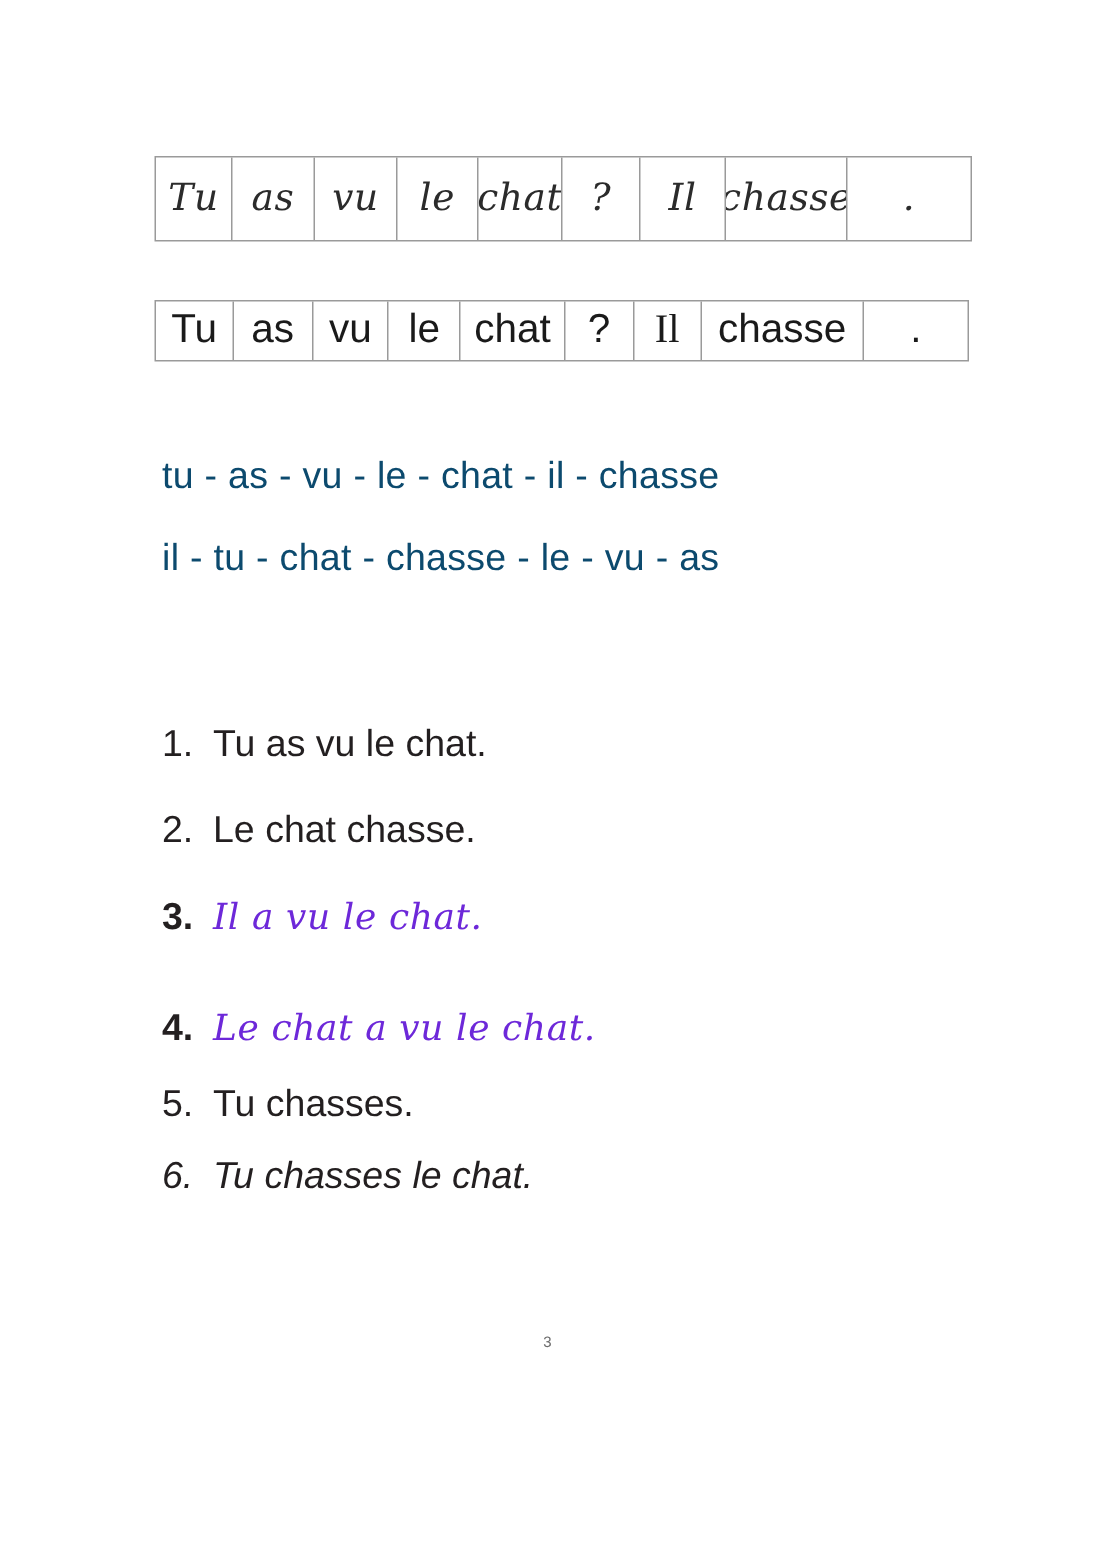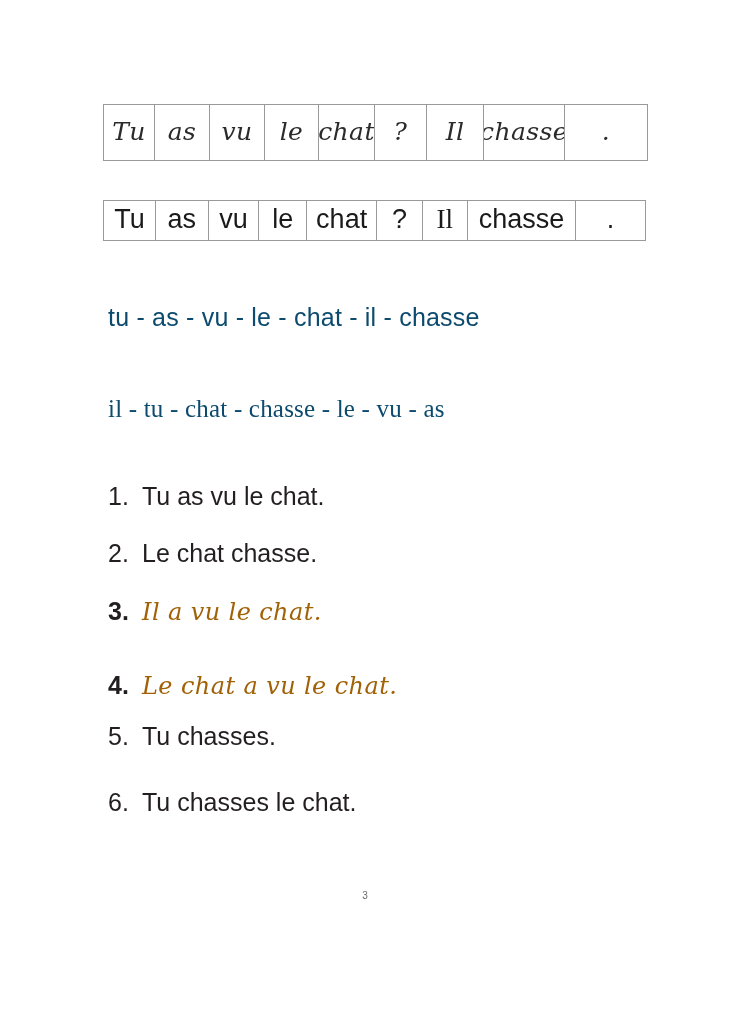--- a/index.html
+++ b/index.html
@@ -83,21 +83,21 @@
   .wordline {
     position: absolute;
     left: 108px;
     font-family: "Liberation Sans", sans-serif;
     font-size: 25px;
     color: #0c4a6e;
     white-space: nowrap;
     letter-spacing: 0.2px;
   }
   #wordline-0 { top: 303px; }
-  #wordline-1 { top: 395px; font-family: Liberation Serif, serif; }
+  #wordline-1 { top: 358px; }
 
   
   .sentence {
     position: absolute;
     left: 108px;
     white-space: nowrap;
     color: #231f20;
   }
   .sentence .num {
     display: inline-block;
@@ -111,30 +111,30 @@
   }
   .sentence.cursive .num {
     font-family: "Liberation Sans", sans-serif;
     font-weight: 700;
     font-size: 25px;
   }
   .sentence.cursive .txt {
     font-family: "DejaVu Serif", serif;
     font-style: italic;
     font-size: 24px;
-    color: #a16207;
+    color: #6d28d9;
     letter-spacing: 0.4px;
   }
 
   #sentence-0 { top: 482px; }
   #sentence-1 { top: 539px; }
   #sentence-2 { top: 597px; }
   #sentence-3 { top: 671px; }
   #sentence-4 { top: 722px; }
-  #sentence-5 { top: 788px; }
+  #sentence-5 { top: 770px; font-style: italic; }
 
   
   #page-number {
     position: absolute;
     left: 0;
     top: 890px;
     width: 730px;
     text-align: center;
     font-family: "Liberation Sans", sans-serif;
     font-size: 10px;

